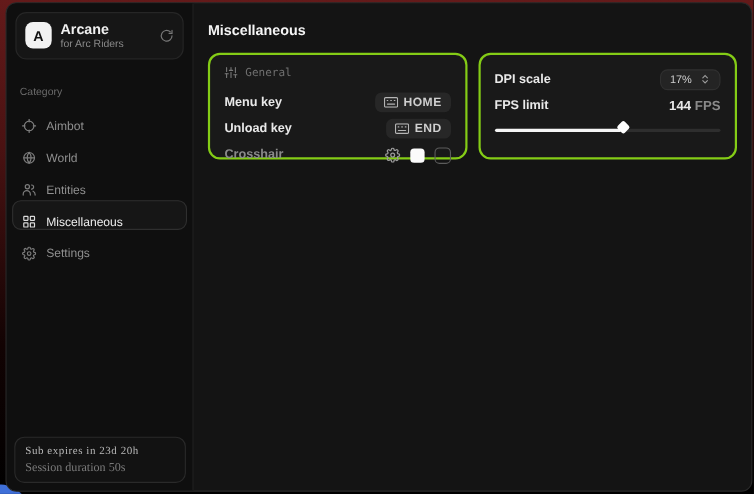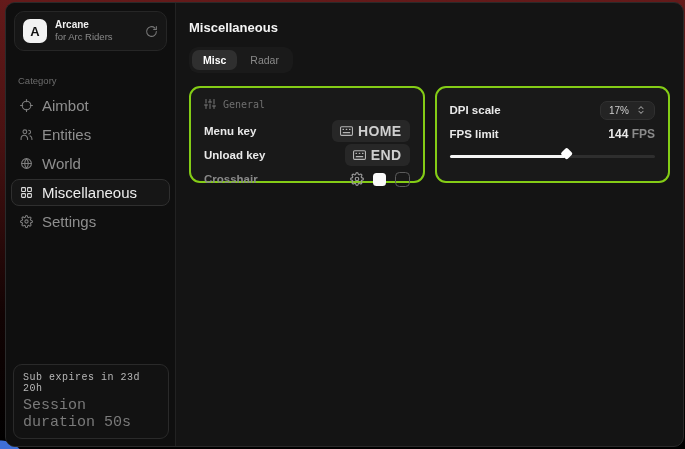--- a/index.html
+++ b/index.html
@@ -25,42 +25,42 @@
   .brand-card {
     margin: 8px; padding: 7px 8px; display: flex; align-items: center; gap: 8px;
     background: #161616; border: 1px solid #262626; border-radius: 10px;
   }
   .brand-logo {
     width: 24px; height: 24px; border-radius: 7px; background: #f2f2f2;
     color: #111; font-weight: bold; font-size: 13px;
     display: flex; align-items: center; justify-content: center;
   }
   .brand-text { flex: 1; line-height: 1.2; }
-  .brand-name { font-size: 10px; font-weight: bold; color: #f0f0f0; }
+  .brand-name { font-size: 13px; font-weight: bold; color: #f0f0f0; }
   .brand-sub { font-size: 9.5px; color: #8a8a8a; }
   .brand-refresh { color: #777; display: flex; }
   .cat-label { margin: 24px 12px 4px; font-size: 9.5px; color: #6b6b6b; }
   .nav { display: flex; flex-direction: column; gap: 2px; padding: 2px 5px; }
   .nav-item {
-    display: flex; align-items: center; gap: 9px; height: 27px;
+    display: flex; align-items: flex-end; gap: 9px; height: 27px;
     padding: 0 8px; border-radius: 8px; border: 1px solid transparent;
-    color: #8f8f8f; font-size: 15px; cursor: default;
+    color: #8f8f8f; font-size: 11px; cursor: default;
   }
   .nav-item .nicon { display: flex; color: #7d7d7d; }
   .nav-item.active {
     background: #161616; border-color: #2f2f2f; color: #ededed;
   }
   .nav-item.active .nicon { color: #dcdcdc; }
   .sidebar-footer {
     position: absolute; left: 7px; right: 6px; bottom: 7px;
     border: 1px solid #2a2a2a; border-radius: 9px; background: #121212;
-    padding: 7px 9px; font-family: Liberation Mono, monospace;
+    padding: 7px 9px; font-family: Liberation Serif, serif;
   }
   .sf-line1 { font-size: 10px; color: #b8b8b8; letter-spacing: 0.5px; }
-  .sf-line2 { font-size: 15px; color: #7a7a7a; margin-top: 3px; }
+  .sf-line2 { font-size: 11px; color: #7a7a7a; margin-top: 3px; }
   
   .main { flex: 1; padding: 17px 13px; }
   .page-title { font-size: 13px; font-weight: bold; color: #f5f5f5; }
   .tabs {
     display: inline-flex; margin-top: 12px; background: #1a1a1a;
     border-radius: 9px; padding: 3px; gap: 2px;
   }
   .tab {
     font-size: 10.5px; color: #8a8a8a; padding: 4px 11px; border-radius: 7px;
     cursor: default;
@@ -79,21 +79,21 @@
   .card-head .cicon { display: flex; color: #787878; }
   .row {
     display: flex; align-items: center; justify-content: space-between;
     height: 24px;
   }
   .row-label { font-size: 11.5px; font-weight: bold; color: #e9e9e9; }
   .row-label.muted { color: #8a8a8a; }
   .kbd-chip {
     display: inline-flex; align-items: center; gap: 5px;
     background: #272727; border-radius: 6px; padding: 3px 8px;
-    font-size: 14px; font-weight: bold; color: #cfcfcf; letter-spacing: 0.4px;
+    font-size: 11px; font-weight: bold; color: #cfcfcf; letter-spacing: 0.4px;
   }
   .kbd-chip .kicon { display: flex; color: #b5b5b5; }
   .cross-controls { display: flex; align-items: center; gap: 9px; }
   .gear-btn { display: flex; color: #9a9a9a; cursor: default; }
   .swatch { width: 13px; height: 13px; border-radius: 3.5px; background: #fbfbfb; }
   .checkbox {
     width: 15px; height: 15px; border-radius: 4.5px;
     border: 1.5px solid #5c5c5c; background: transparent;
   }
   .select-chip {
@@ -152,37 +152,37 @@
               <line x1="12" y1="19" x2="12" y2="23"></line>
               <line x1="1" y1="12" x2="5" y2="12"></line>
               <line x1="19" y1="12" x2="23" y2="12"></line>
           </svg>
         </span>
         <span>Aimbot</span>
       </div>
       <div class="nav-item">
         <span class="nicon">
           <svg width="13" height="13" viewBox="0 0 24 24" fill="none" stroke="currentColor" stroke-width="2" stroke-linecap="round">
+            <circle cx="12" cy="12" r="9"></circle>
+              <line x1="3" y1="12" x2="21" y2="12"></line>
+              <path d="M12 3a14 14 0 0 1 0 18M12 3a14 14 0 0 0 0 18"></path>
+          </svg>
+        </span>
+        <span>World</span>
+      </div>
+      <div class="nav-item">
+        <span class="nicon">
+          <svg width="13" height="13" viewBox="0 0 24 24" fill="none" stroke="currentColor" stroke-width="2" stroke-linecap="round">
             <circle cx="9" cy="7" r="3.5"></circle>
               <path d="M2 21v-1.5a6 6 0 0 1 12 0V21"></path>
               <path d="M16 4a3.5 3.5 0 0 1 0 7"></path>
               <path d="M18.5 14.5A6 6 0 0 1 22 20v1"></path>
           </svg>
         </span>
         <span>Entities</span>
-      </div>
-      <div class="nav-item">
-        <span class="nicon">
-          <svg width="13" height="13" viewBox="0 0 24 24" fill="none" stroke="currentColor" stroke-width="2" stroke-linecap="round">
-            <circle cx="12" cy="12" r="9"></circle>
-              <line x1="3" y1="12" x2="21" y2="12"></line>
-              <path d="M12 3a14 14 0 0 1 0 18M12 3a14 14 0 0 0 0 18"></path>
-          </svg>
-        </span>
-        <span>World</span>
       </div>
       <div class="nav-item active">
         <span class="nicon">
           <svg width="13" height="13" viewBox="0 0 24 24" fill="none" stroke="currentColor" stroke-width="2" stroke-linecap="round">
             <rect x="3" y="3" width="7" height="7" rx="1"></rect>
               <rect x="14" y="3" width="7" height="7" rx="1"></rect>
               <rect x="3" y="14" width="7" height="7" rx="1"></rect>
               <rect x="14" y="14" width="7" height="7" rx="1"></rect>
           </svg>
         </span>
@@ -202,24 +202,20 @@
     <div class="sidebar-footer">
       <div class="sf-line1">Sub expires in 23d 20h</div>
       <div class="sf-line2">Session duration 50s</div>
     </div>
   </div>
 
   <div class="main">
 
     <div class="page-title">Miscellaneous</div>
 
-    <div class="tabs">
-      <div class="tab active">Misc</div>
-      <div class="tab">Radar</div>
-    </div>
 
     <div class="cards">
 
       <div class="card">
         <div class="card-head">
           <span class="cicon">
             <svg width="12" height="12" viewBox="0 0 24 24" fill="none" stroke="currentColor" stroke-width="2" stroke-linecap="round">
               <line x1="4" y1="21" x2="4" y2="14"></line>
                 <line x1="4" y1="10" x2="4" y2="3"></line>
                 <line x1="12" y1="21" x2="12" y2="12"></line>

